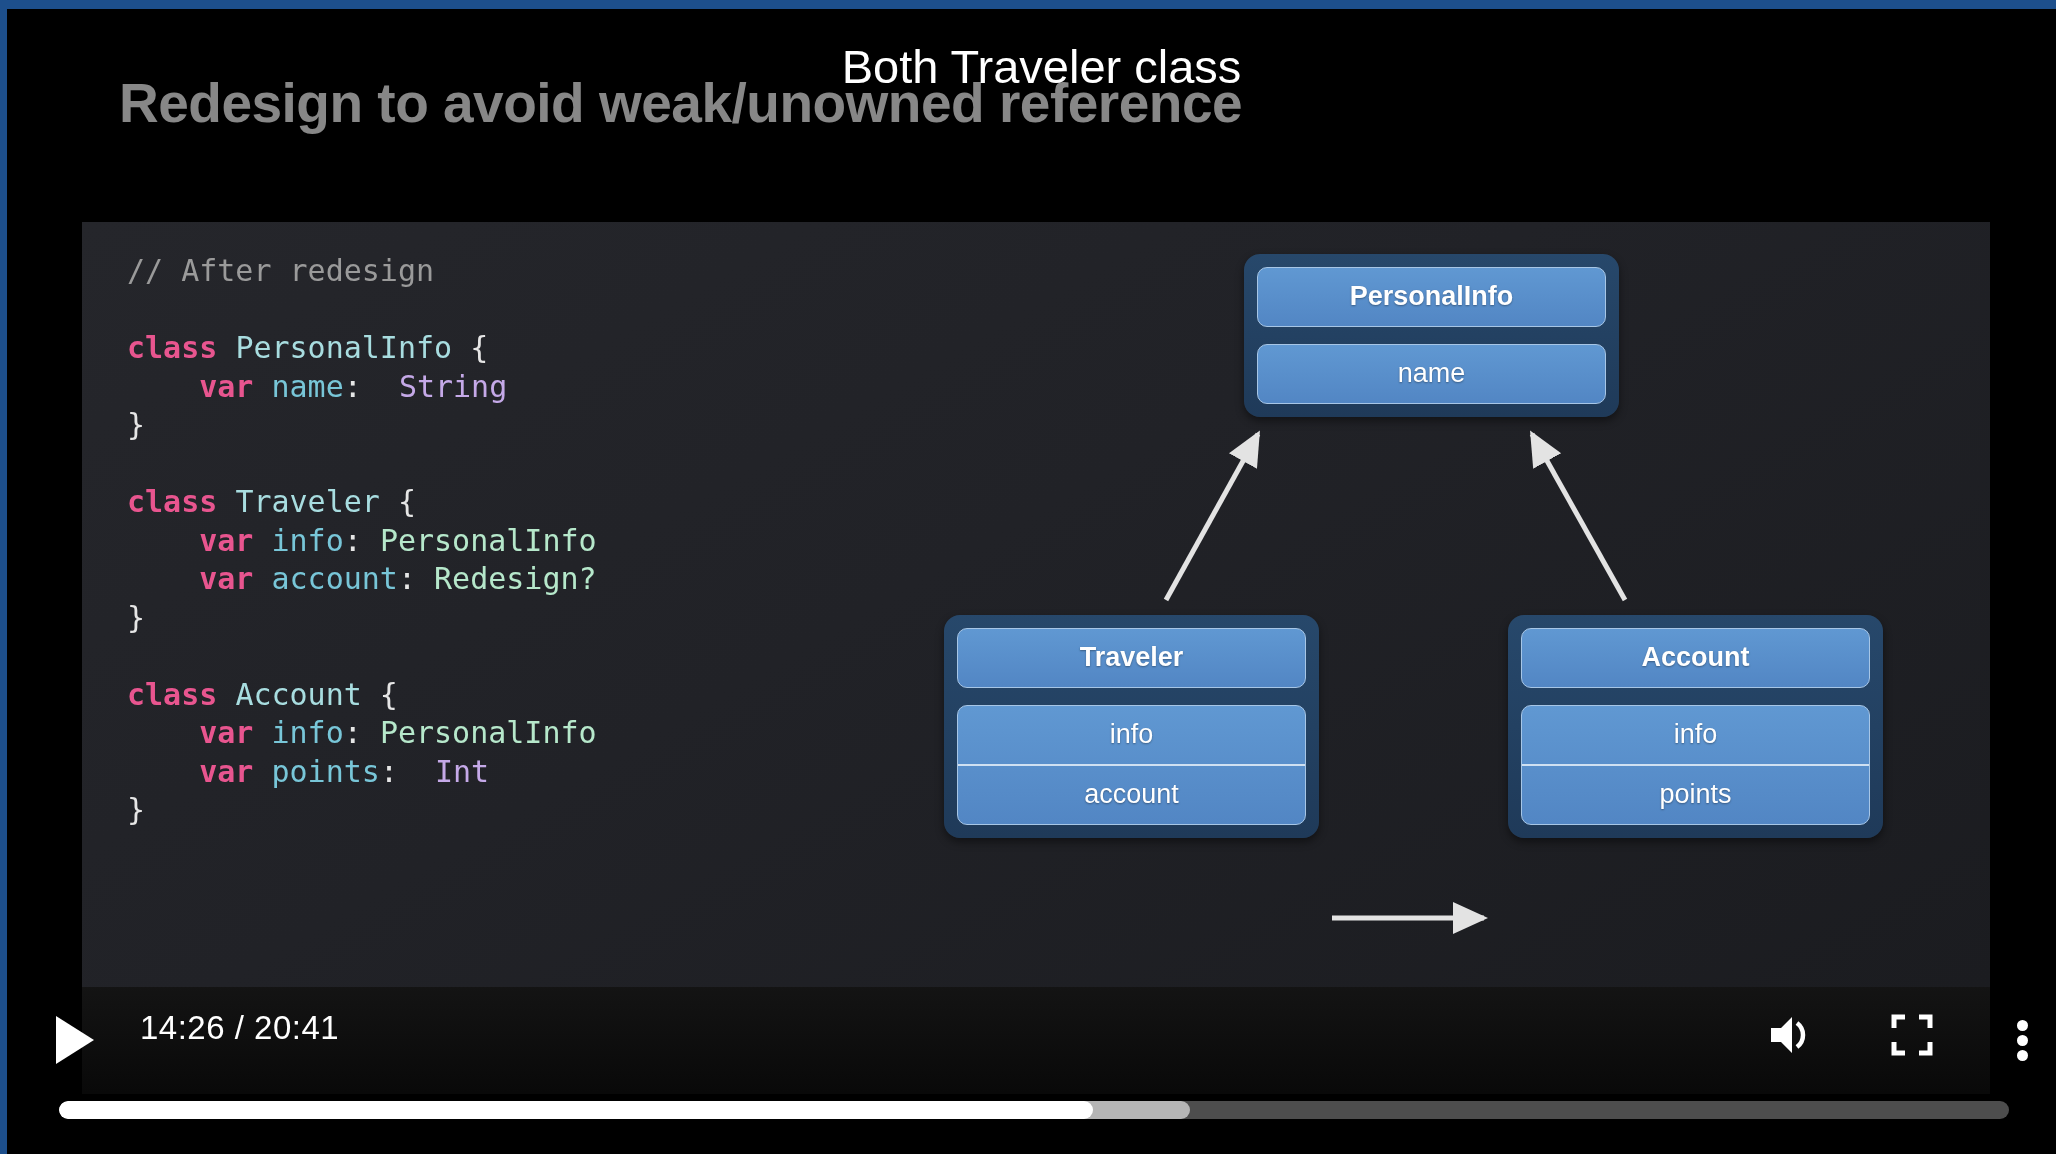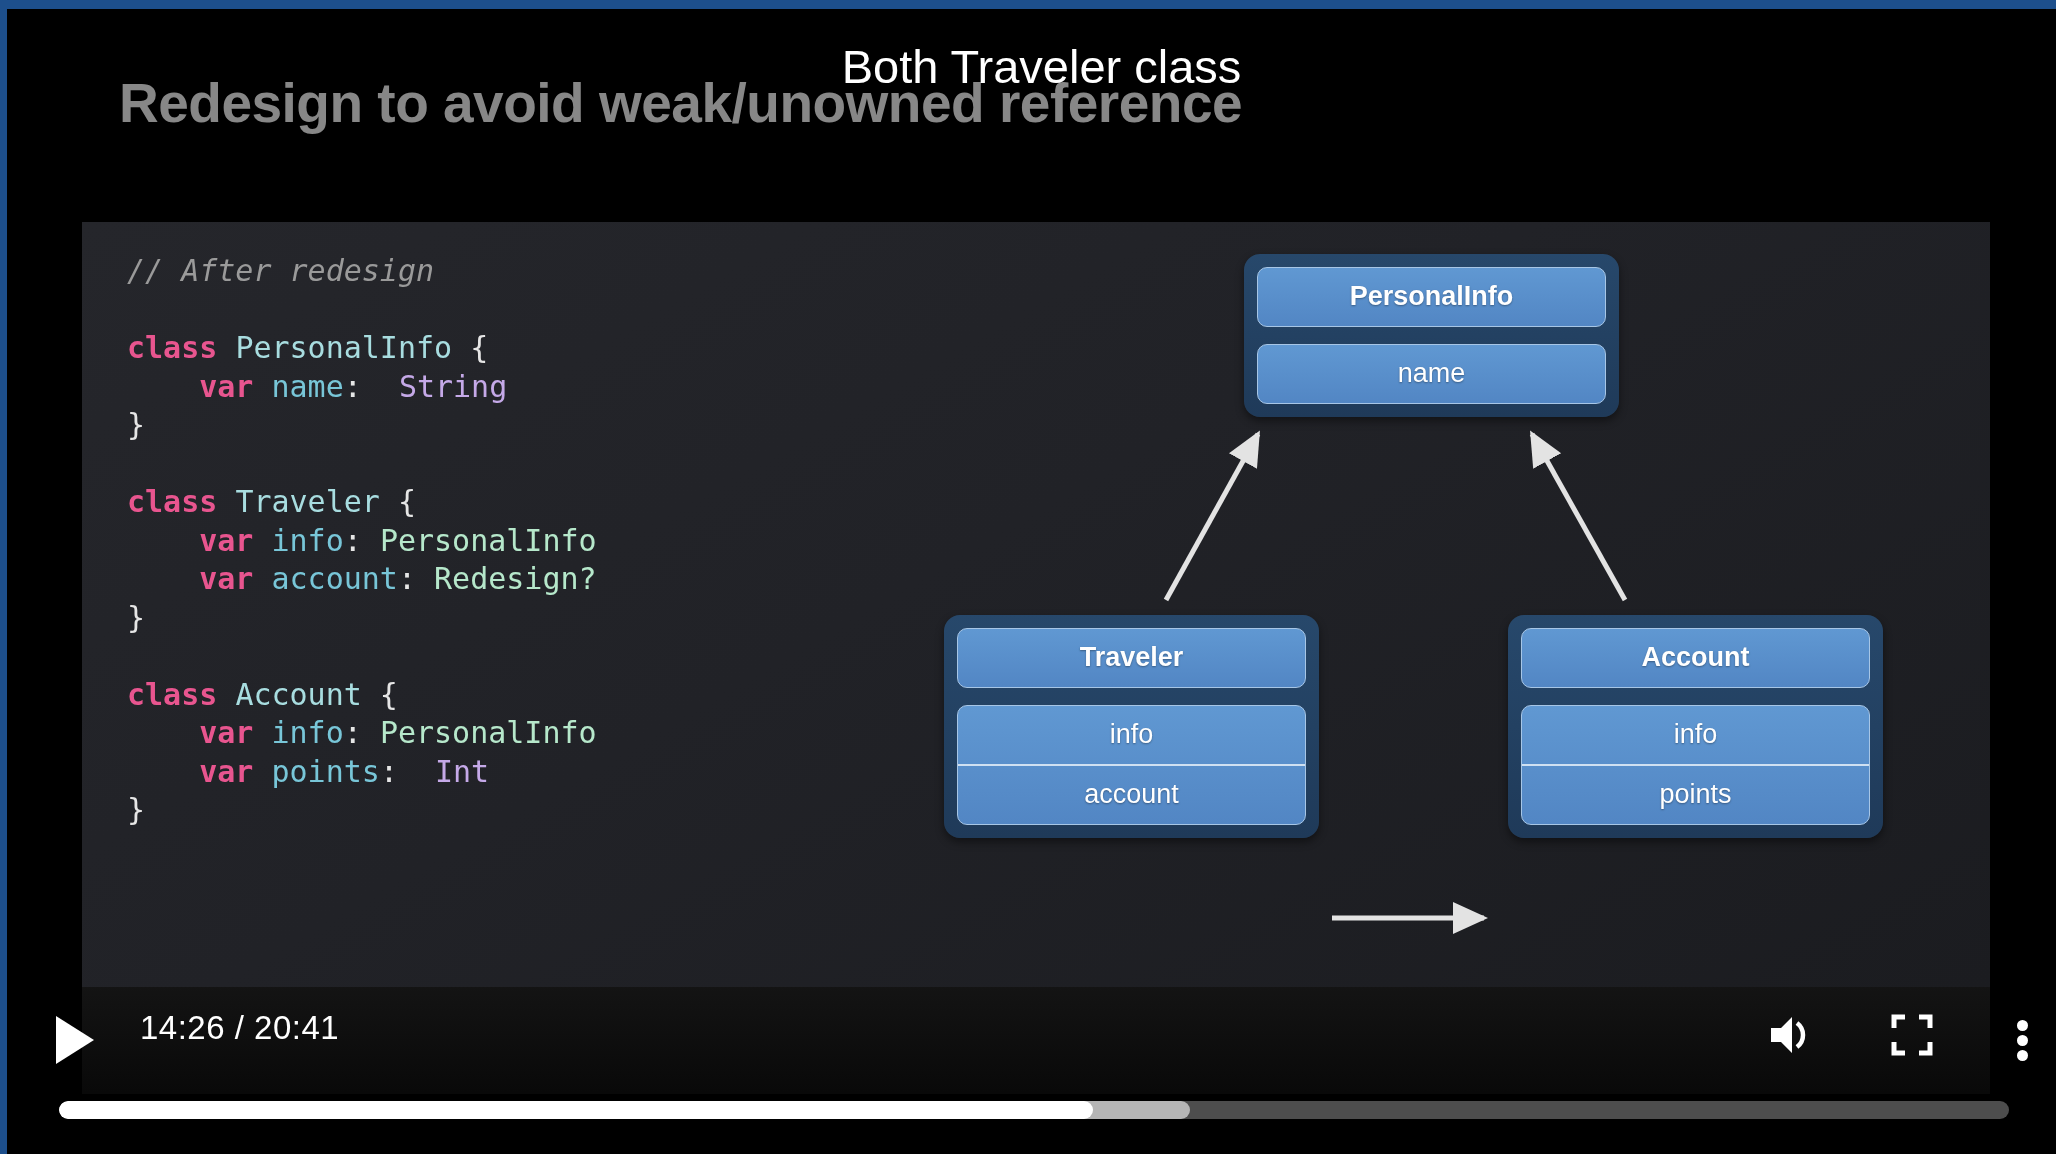--- a/index.html
+++ b/index.html
@@ -74,21 +74,21 @@
   
   #code {
     position:absolute;
     left:45px; top:30px;
     font-family:"DejaVu Sans Mono", monospace;
     font-size:30px;
     line-height:38.5px;
     white-space:pre;
     color:#e6e6e6;
   }
-  .tok-cmt  { color:#9a9a9a;font-style:italic; }
+  .tok-cmt  { color:#9a9a9a; }
   .tok-kw   { color:#e8558f; font-weight:bold; }
   .tok-type { color:#a8dde0; }
   .tok-prop { color:#78c6d8; }
   .tok-ret  { color:#b6e8cb; }
   .tok-prim { color:#c5a9e8;margin-left:19px; }
   .tok-pun  { color:#e6e6e6; }
 
   
   #diagram { position:absolute; left:0; top:0; width:1908px; height:765px; }
 

